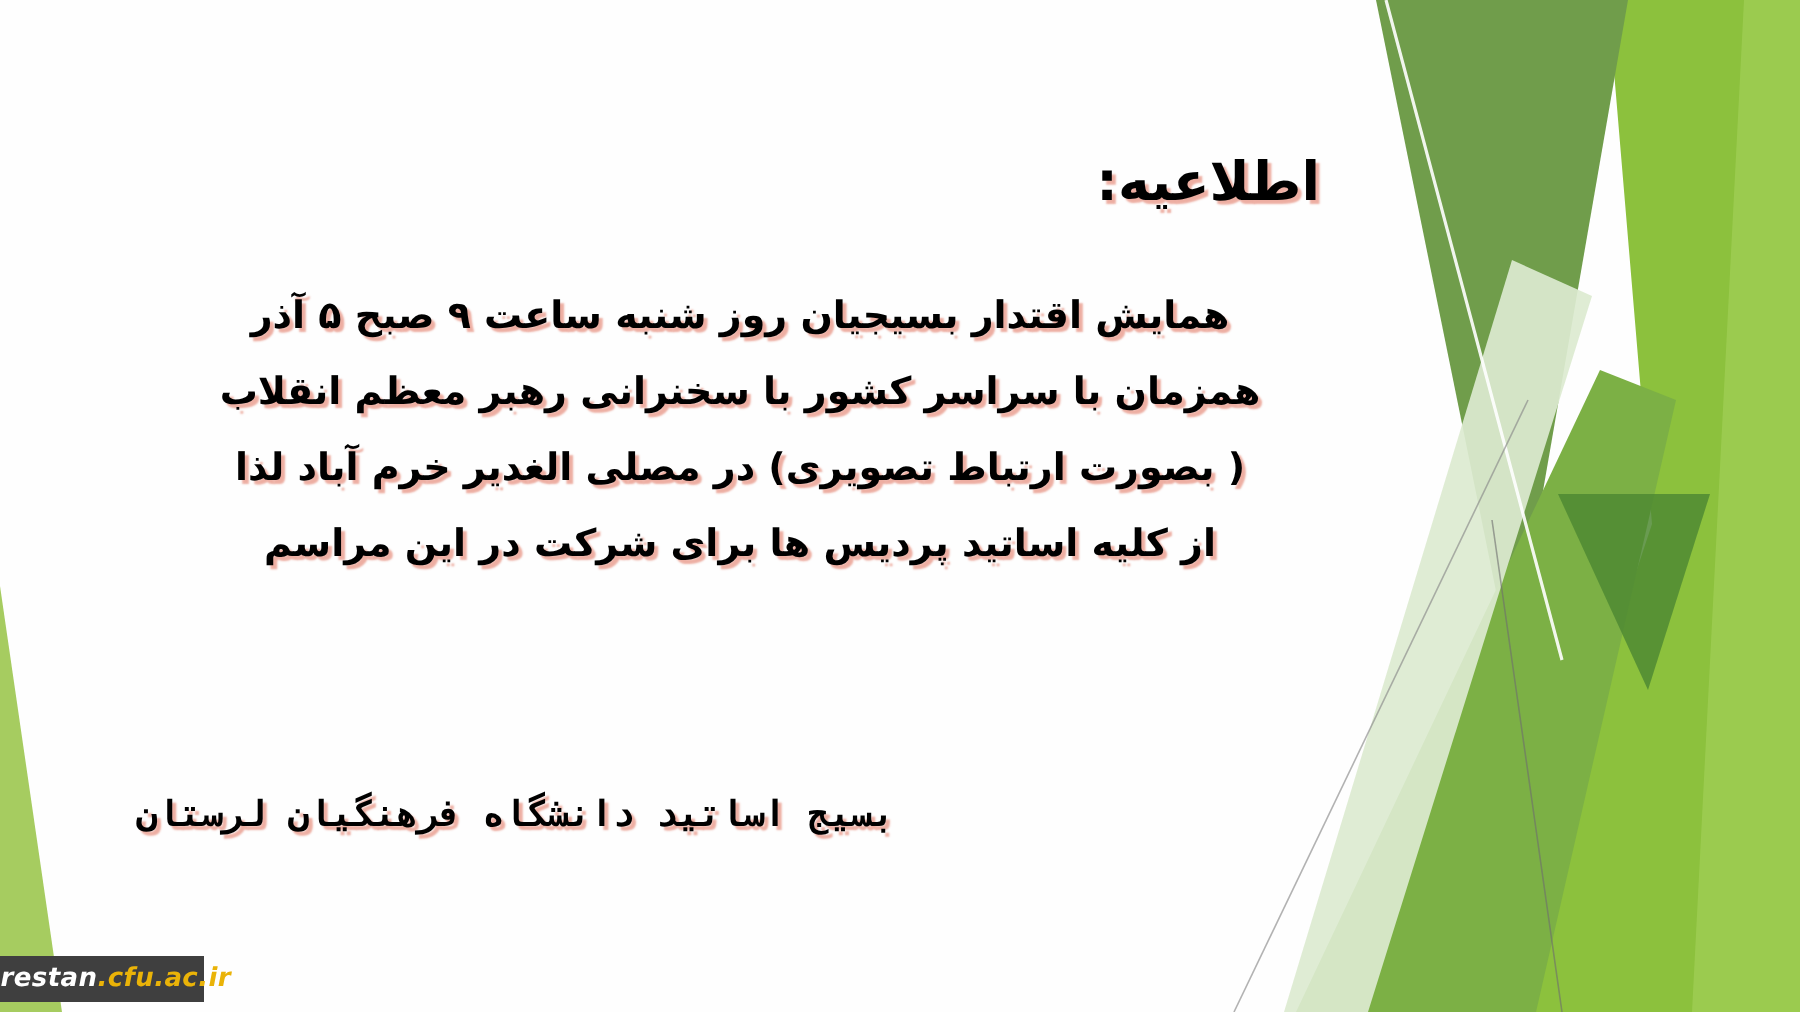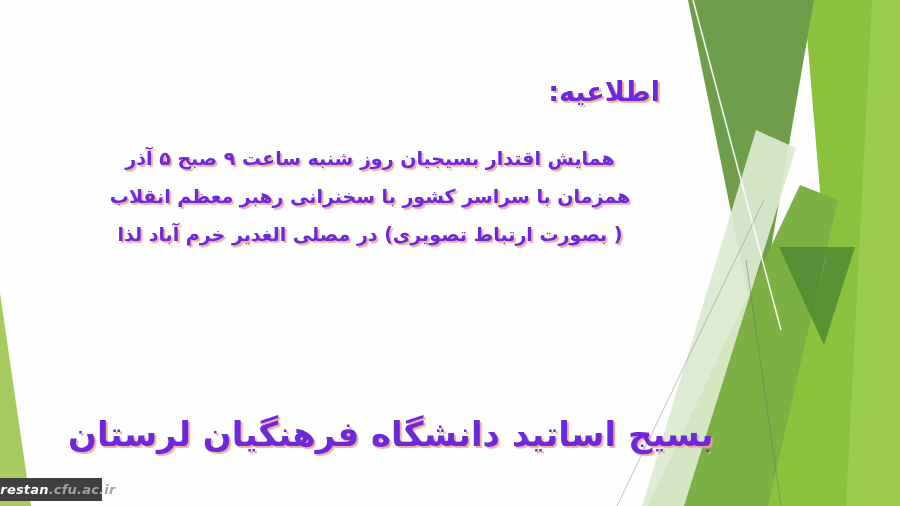--- a/index.html
+++ b/index.html
@@ -6,21 +6,21 @@
   .slide{
     position:relative;
     width:900px;height:506px;
     overflow:hidden;
     background:#fefefe;
     font-family:"DejaVu Sans","Liberation Sans",sans-serif;
     direction:rtl;
   }
   .facets{position:absolute;inset:0;width:900px;height:506px;}
   .red-text{
-    color:#6d28d9;
+    color:#000000;
     font-weight:bold;
     text-shadow:2px 2px 1px rgba(235,165,152,0.9);
   }
   .slide-title{
     position:absolute;
     top:76px;right:240px;
     font-size:27px;
     white-space:nowrap;
   }
   .body-block{
@@ -29,37 +29,38 @@
     width:660px;
     text-align:center;
   }
   .body-line{
     font-size:19px;
     line-height:38px;
     white-space:nowrap;
   }
   .slide-footer{
     position:absolute;
-    top:414px;left:68px;
-    font-size:34px;
+    top:397px;left:68px;
+    font-size:18px;
     white-space:nowrap;
+    font-family:Liberation Mono, monospace;
   }
   .watermark{
     position:absolute;
     left:0;bottom:5px;
     width:102px;height:23px;
     background:#3f3f3f;
     display:flex;align-items:center;justify-content:center;
     font-style:italic;font-weight:bold;
     font-size:13px;
     letter-spacing:0.2px;
     direction:ltr;
   }
   .watermark .site{color:#ffffff;}
-  .watermark .domain{color:#a3a3a3;}
+  .watermark .domain{color:#eab308;}
 </style>
 </head>
 <body>
 
 <div class="slide">
 
   <svg class="facets" viewBox="0 0 900 506" xmlns="http://www.w3.org/2000/svg" aria-hidden="true">
 
     <polygon points="804,0 900,0 900,506 745,506 826,262" fill="#8cc13d"></polygon>
 
@@ -79,20 +80,21 @@
     <line x1="764" y1="200" x2="617" y2="506" stroke="#8a8a8a" stroke-width="0.8" opacity="0.65"></line>
     <line x1="746" y1="260" x2="781" y2="506" stroke="#6e6e6e" stroke-width="0.8" opacity="0.6"></line>
   </svg>
 
   <div class="slide-title red-text">اطلاعیه:</div>
 
   <div class="body-block">
     <div class="body-line red-text">همایش اقتدار بسیجیان روز شنبه ساعت ۹ صبح ۵ آذر</div>
     <div class="body-line red-text">همزمان با سراسر کشور با سخنرانی رهبر معظم انقلاب</div>
     <div class="body-line red-text">( بصورت ارتباط تصویری) در مصلی الغدیر خرم آباد لذا</div>
+    <div class="body-line red-text">از کلیه اساتید پردیس ها برای شرکت در این مراسم</div>
   </div>
 
   <div class="slide-footer red-text">بسیج اساتید دانشگاه فرهنگیان لرستان</div>
 
   <div class="watermark">
     <span class="site">lorestan</span>
       <span class="domain">.cfu.ac.ir</span>
   </div>
 
 </div>

